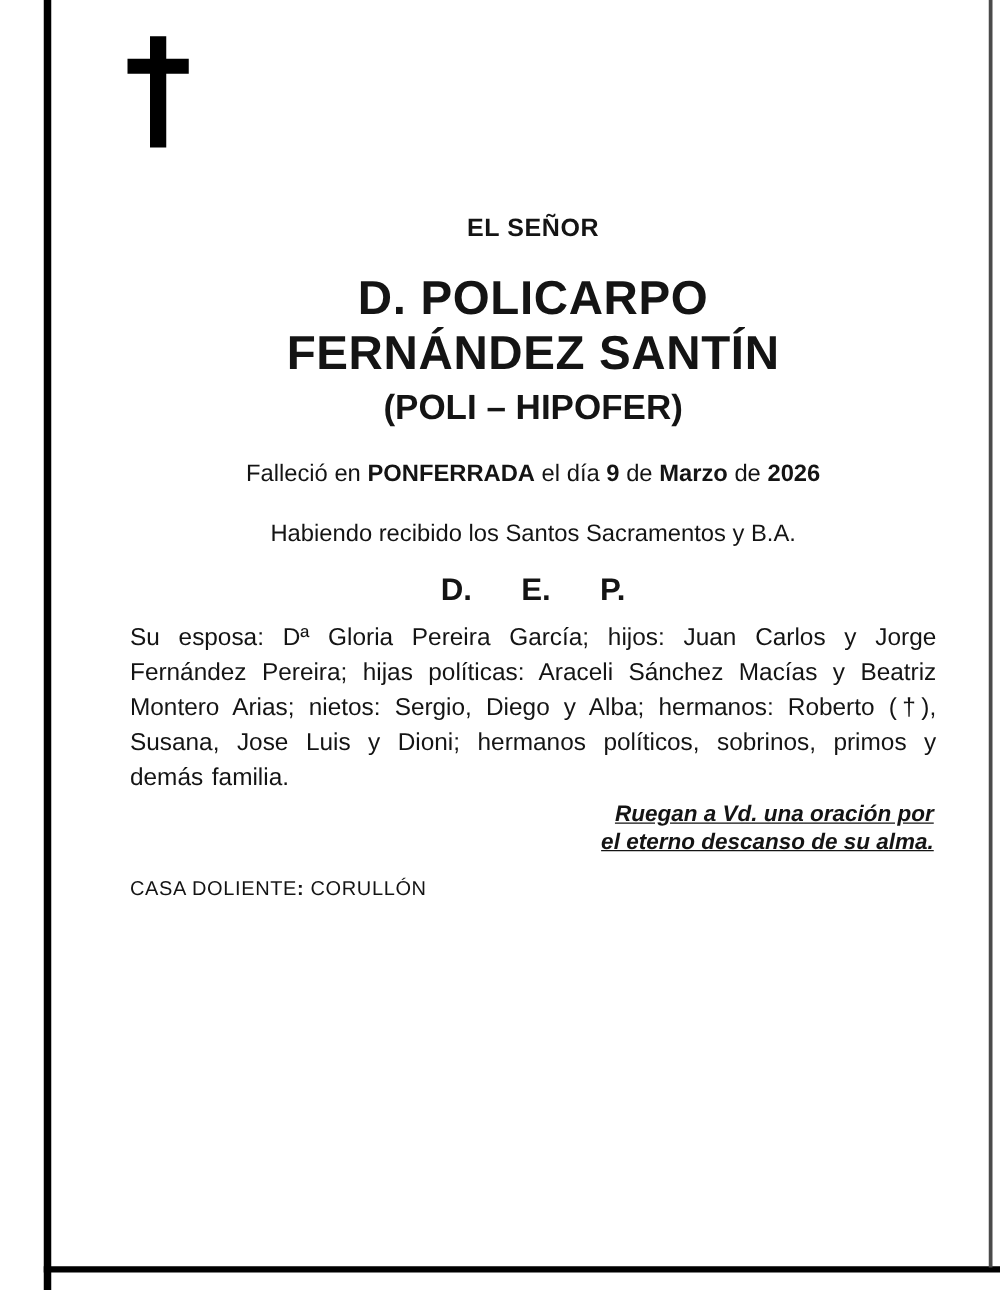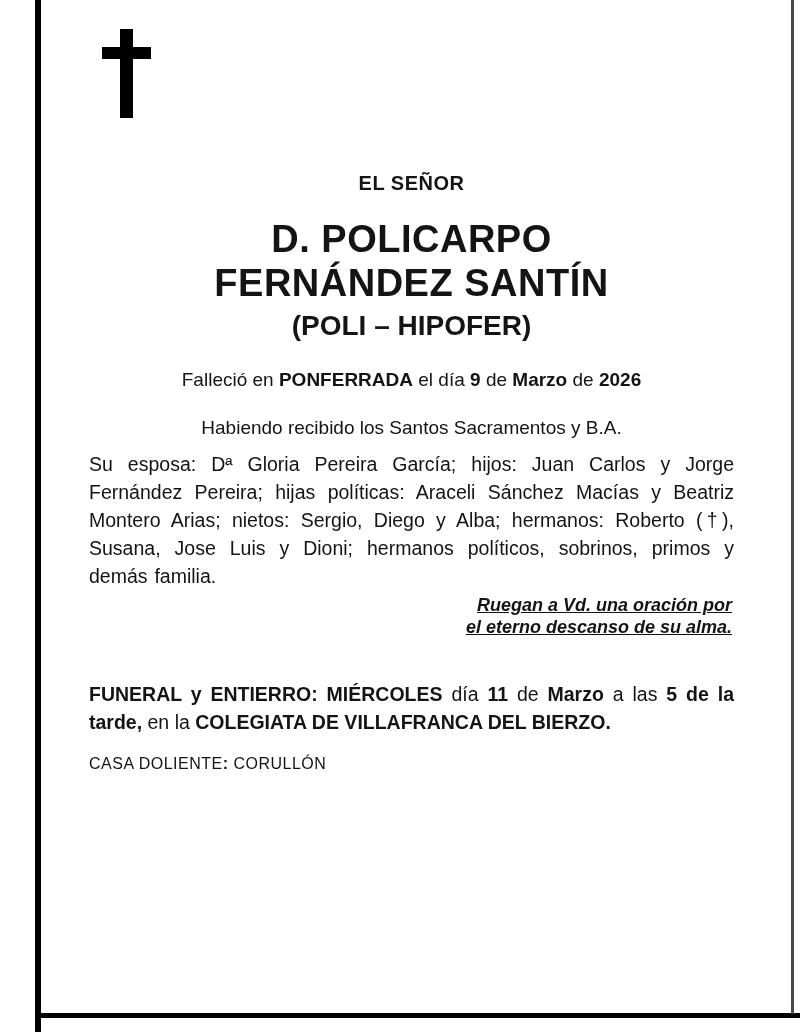--- a/index.html
+++ b/index.html
@@ -18,21 +18,21 @@
   
   .bar{position:absolute;background:var(--frame);}
   #frame-left{left:35px;top:0;width:6px;height:1032px;}
   #frame-bottom{left:35px;top:1013px;width:765px;height:5px;}
   #frame-right{left:791px;top:0;width:3px;height:1014px;background:var(--frame-right);}
   
   #cross{position:absolute;left:102px;top:29px;width:49px;height:89px;}
   #cross .v{position:absolute;left:18px;top:0;width:13px;height:89px;background:var(--frame);}
   #cross .h{position:absolute;left:0;top:18px;width:49px;height:12px;background:var(--frame);}
   
-  .content{position:absolute;left:89px;top:0;width:645px;}
+  .content{position:absolute;left:104px;top:0;width:645px;}
   .center{text-align:center;}
   .honorific{margin-top:173px;font-size:20px;line-height:20px;font-weight:700;letter-spacing:.5px;}
   .name{font-size:38px;line-height:44px;font-weight:700;letter-spacing:.5px;}
   .name-first{margin-top:24px;}
   .nickname{margin-top:5px;font-size:28px;line-height:32px;font-weight:700;}
   .death-line{margin-top:26px;font-size:19px;line-height:24px;}
   .age-line{margin-top:16px;font-size:19.5px;line-height:24px;}
   .sacraments{margin-top:24px;font-size:19px;line-height:24px;}
   .dep{margin-top:18px;font-size:25px;line-height:28px;font-weight:700;word-spacing:1.3em;}
   .family{margin-top:10px;font-size:19.5px;line-height:28px;text-align:justify;word-spacing:1.5px;}
@@ -61,26 +61,26 @@
 
   <div class="name center">FERNÁNDEZ SANTÍN</div>
 
   <div class="nickname center">(POLI – HIPOFER)</div>
 
   <div class="death-line center"><span>Falleció en </span><span style="font-weight: 700;">PONFERRADA</span><span> el día </span><span style="font-weight: 700;">9</span><span> de </span><span style="font-weight: 700;">Marzo</span><span> de </span><span style="font-weight: 700;">2026</span></div>
 
 
   <div class="sacraments center">Habiendo recibido los Santos Sacramentos y B.A.</div>
 
+  <div class="dep center">D. E. P.</div>
 
   <div class="family">Su esposa: Dª Gloria Pereira García; hijos: Juan Carlos y Jorge Fernández Pereira; hijas políticas: Araceli Sánchez Macías y Beatriz Montero Arias; nietos: Sergio, Diego y Alba; hermanos: Roberto (†), Susana, Jose Luis y Dioni; hermanos políticos, sobrinos, primos y demás familia.</div>
 
   <div class="prayer">
     <div>Ruegan a Vd. una oración por</div>
     <div>el eterno descanso de su alma.</div>
   </div>
 
-  <div class="funeral"><span style="font-weight: 700;">FUNERAL y ENTIERRO: MIÉRCOLES</span><span> día </span><span style="font-weight: 700;">11</span><span> de </span><span style="font-weight: 700;">Marzo</span><span> a las </span><span style="font-weight: 700;">5 de la tarde,</span><span> en la </span><span style="font-weight: 700;">COLEGIATA DE VILLAFRANCA DEL BIERZO.</span></div>
 
 
   <div class="casa"><span>CASA DOLIENTE</span><span style="font-weight: 700;">:</span><span> CORULLÓN</span></div>
 
 </div>
 
 </body></html>

